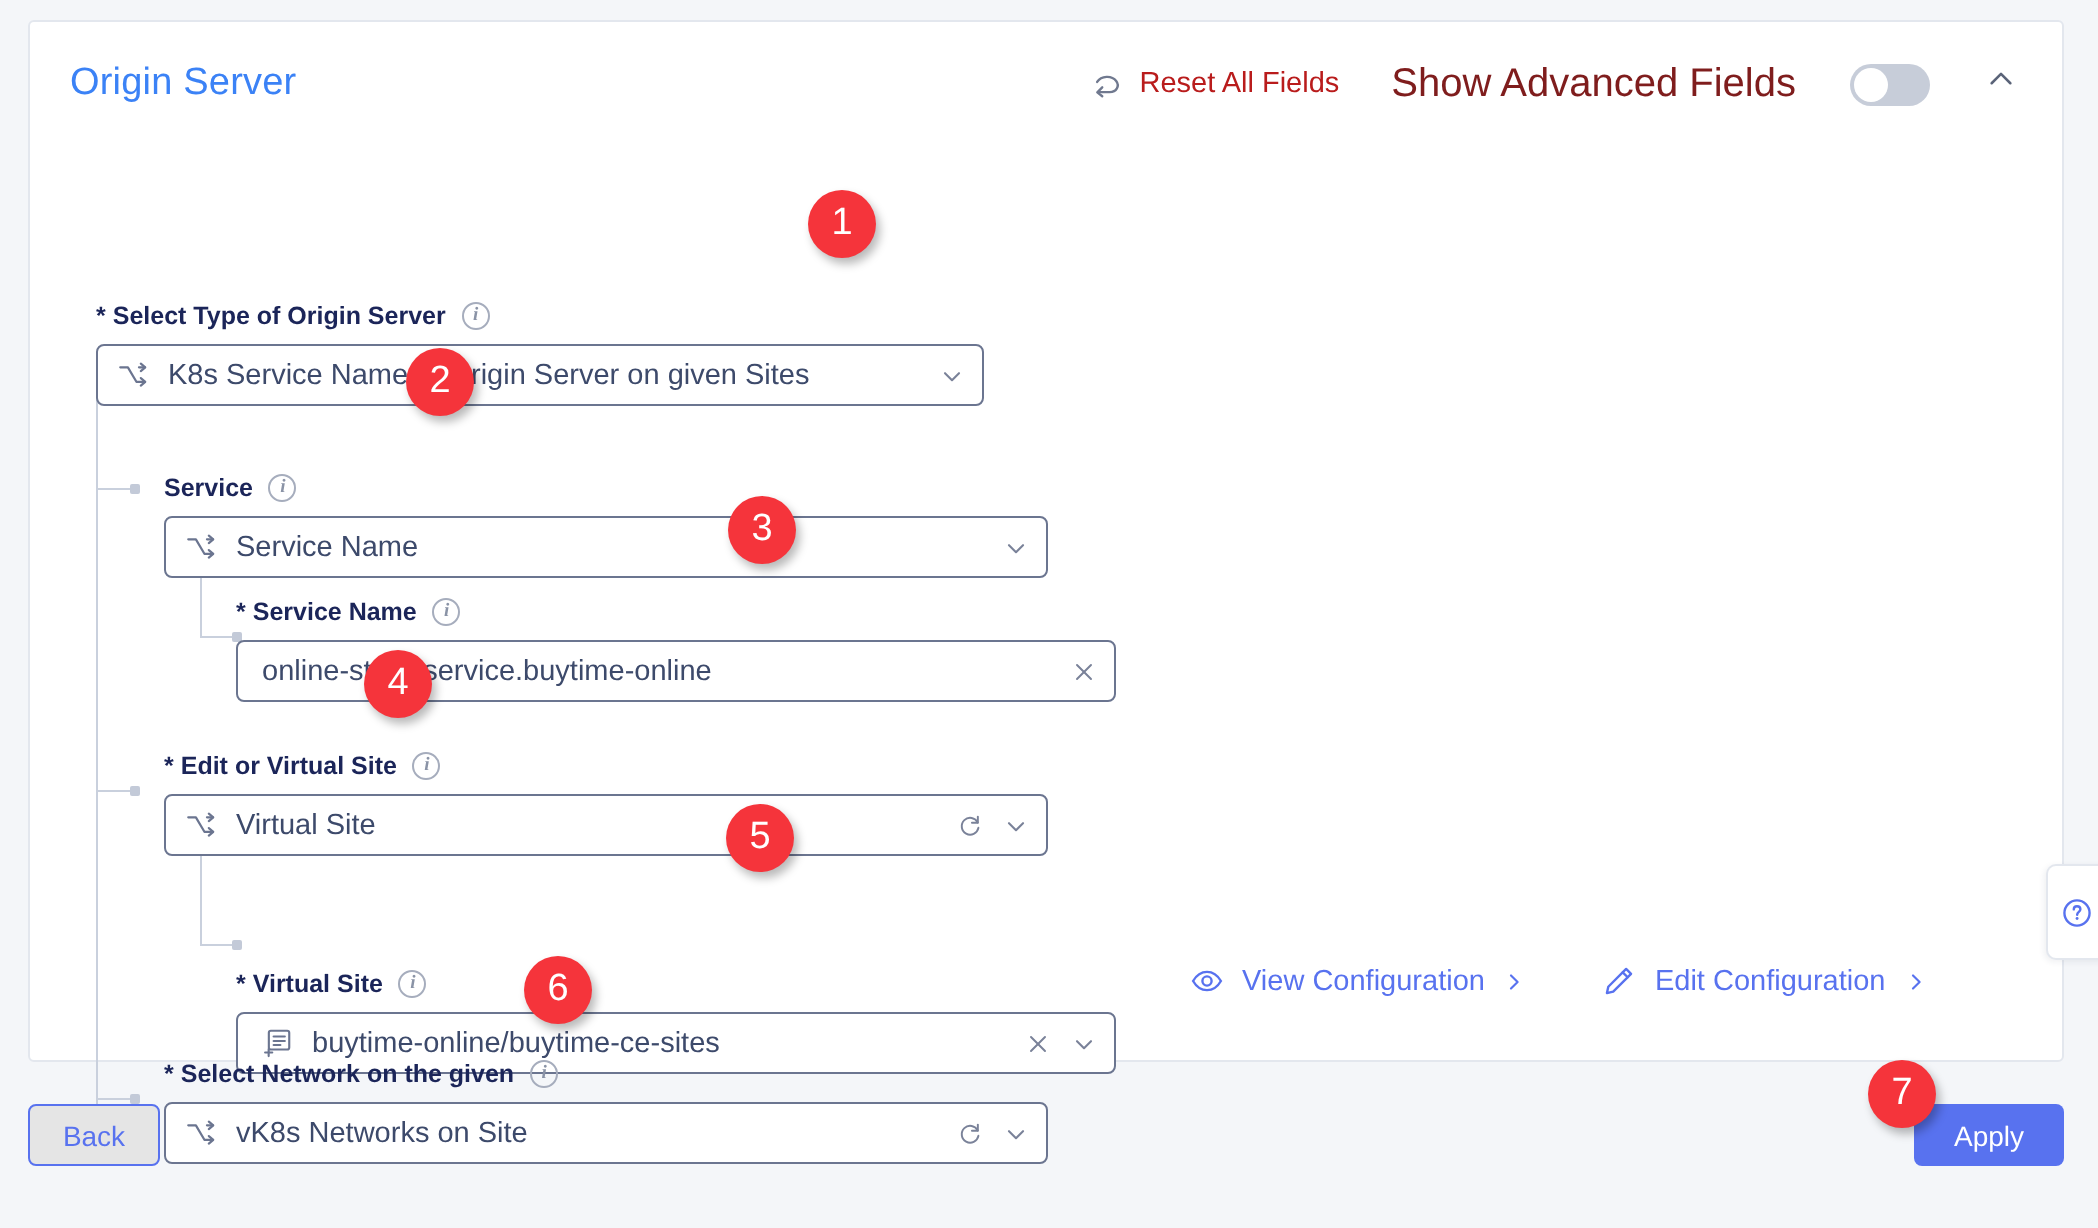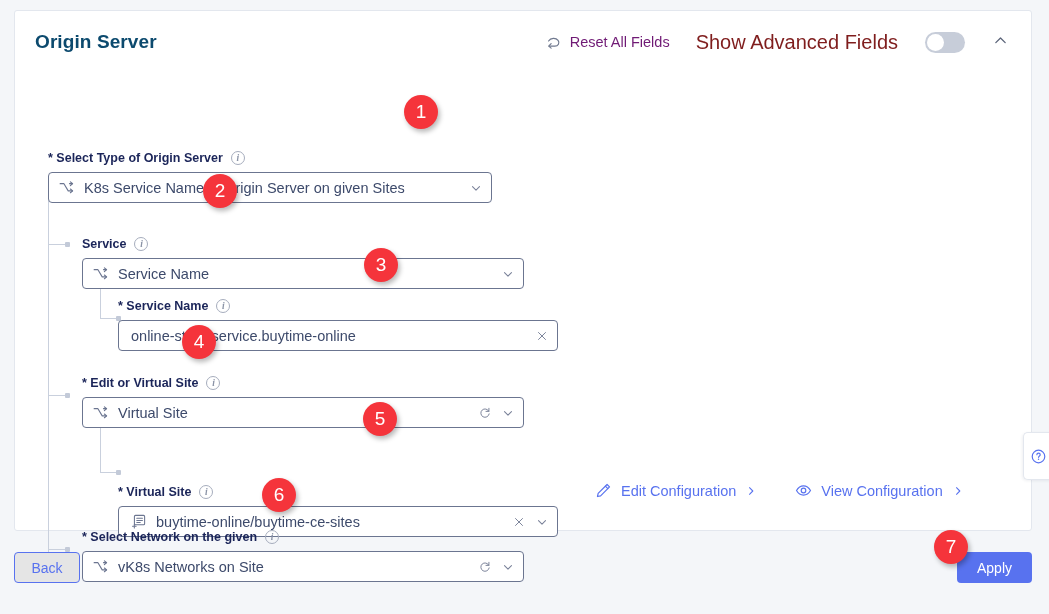--- a/index.html
+++ b/index.html
@@ -26,36 +26,36 @@
 
   .card-header {
     position: relative;
     height: 62px;
     padding: 0 20px 0 20px;
     display: flex;
     align-items: center;
   }
   .card-title {
     font-size: 19px;
-    font-weight: bold;
-    color: #0c4a6e;
+    font-weight: normal;
+    color: #3b82f6;
     letter-spacing: .1px;
     text-align: right;
   }
   .header-actions {
     margin-left: auto;
     display: flex;
     align-items: center;
     gap: 0px;
   }
 
   .reset-link {
     display: flex; align-items: center; gap: 8px;
     font-size: 14.5px;
-    color: #701a75;
+    color: #b91c1c;
     cursor: pointer;
     margin-right: 26px;
   }
   .reset-icon { width: 17px; height: 17px; display: block; color: #70798f; }
 
   .adv-label {
     font-size: 20px;
     color: #7f1d1d;
     margin-right: 27px;
   }
@@ -423,41 +423,41 @@
                 <polyline points="5,8 10,13 15,8"></polyline>
               </svg>
             </span>
           </span>
         </div>
       </div>
 
       <div style="position:absolute; left:580px; top:409px; display:flex; align-items:center; gap:38px;">
         <div class="cfg-link">
           <span>
+            <svg viewBox="0 0 20 20" fill="none" stroke="currentColor" stroke-width="1.4">
+              <path d="M1.8 10 C4 6.2 7 4.6 10 4.6 C13 4.6 16 6.2 18.2 10 C16 13.8 13 15.4 10 15.4 C7 15.4 4 13.8 1.8 10 Z"></path>
+              <circle cx="10" cy="10" r="2.7"></circle>
+            </svg>
+          </span>
+          <span>View Configuration</span>
+          <span>
+            <svg class="arrow" viewBox="0 0 20 20" fill="none" stroke="currentColor" stroke-width="1.8" stroke-linecap="round" stroke-linejoin="round">
+              <polyline points="7.5,4.5 13,10 7.5,15.5"></polyline>
+            </svg>
+          </span>
+        </div>
+
+        <div class="cfg-link">
+          <span>
             <svg viewBox="0 0 20 20" fill="none" stroke="currentColor" stroke-width="1.4" stroke-linecap="round" stroke-linejoin="round">
               <path d="M14.2 2.9 L17.1 5.8 L6.6 16.3 L2.9 17.1 L3.7 13.4 Z"></path>
               <line x1="12.2" y1="4.9" x2="15.1" y2="7.8"></line>
             </svg>
           </span>
           <span>Edit Configuration</span>
-          <span>
-            <svg class="arrow" viewBox="0 0 20 20" fill="none" stroke="currentColor" stroke-width="1.8" stroke-linecap="round" stroke-linejoin="round">
-              <polyline points="7.5,4.5 13,10 7.5,15.5"></polyline>
-            </svg>
-          </span>
-        </div>
-
-        <div class="cfg-link">
-          <span>
-            <svg viewBox="0 0 20 20" fill="none" stroke="currentColor" stroke-width="1.4">
-              <path d="M1.8 10 C4 6.2 7 4.6 10 4.6 C13 4.6 16 6.2 18.2 10 C16 13.8 13 15.4 10 15.4 C7 15.4 4 13.8 1.8 10 Z"></path>
-              <circle cx="10" cy="10" r="2.7"></circle>
-            </svg>
-          </span>
-          <span>View Configuration</span>
           <span>
             <svg class="arrow" viewBox="0 0 20 20" fill="none" stroke="currentColor" stroke-width="1.8" stroke-linecap="round" stroke-linejoin="round">
               <polyline points="7.5,4.5 13,10 7.5,15.5"></polyline>
             </svg>
           </span>
         </div>
       </div>
 
       <div style="position:absolute; left:67px; top:457px; width:442px;">
         <div class="field-label">

